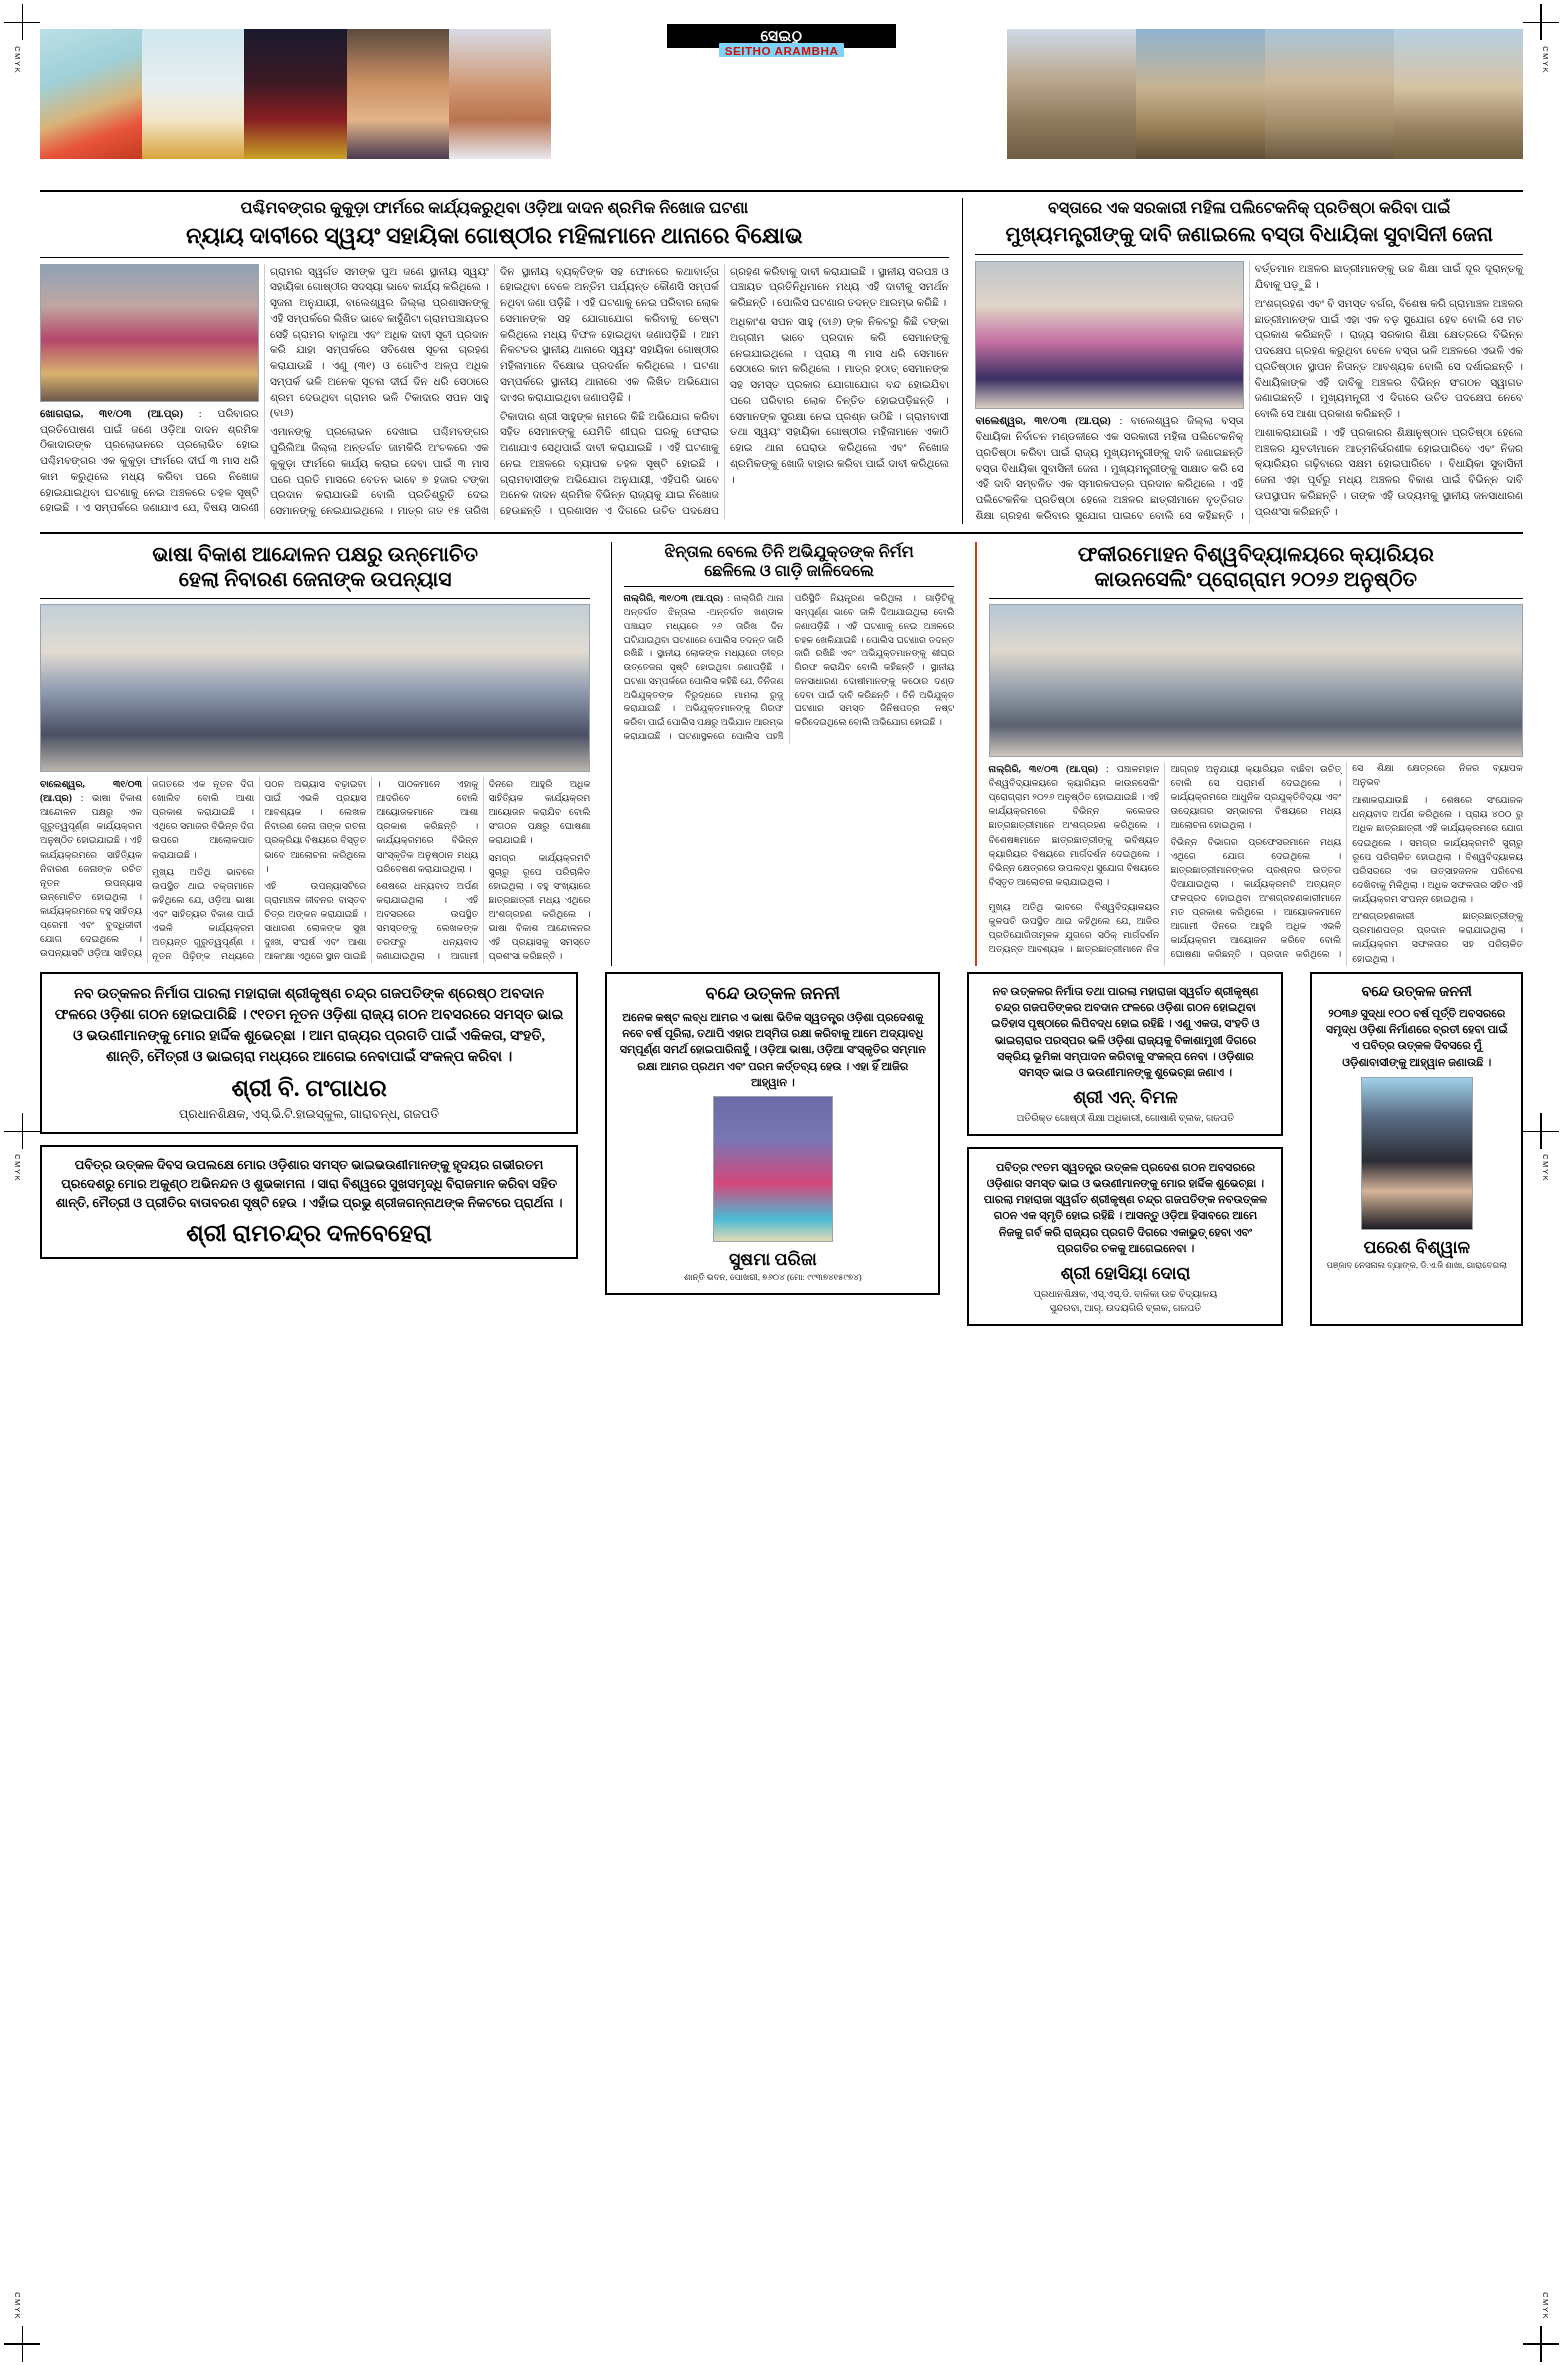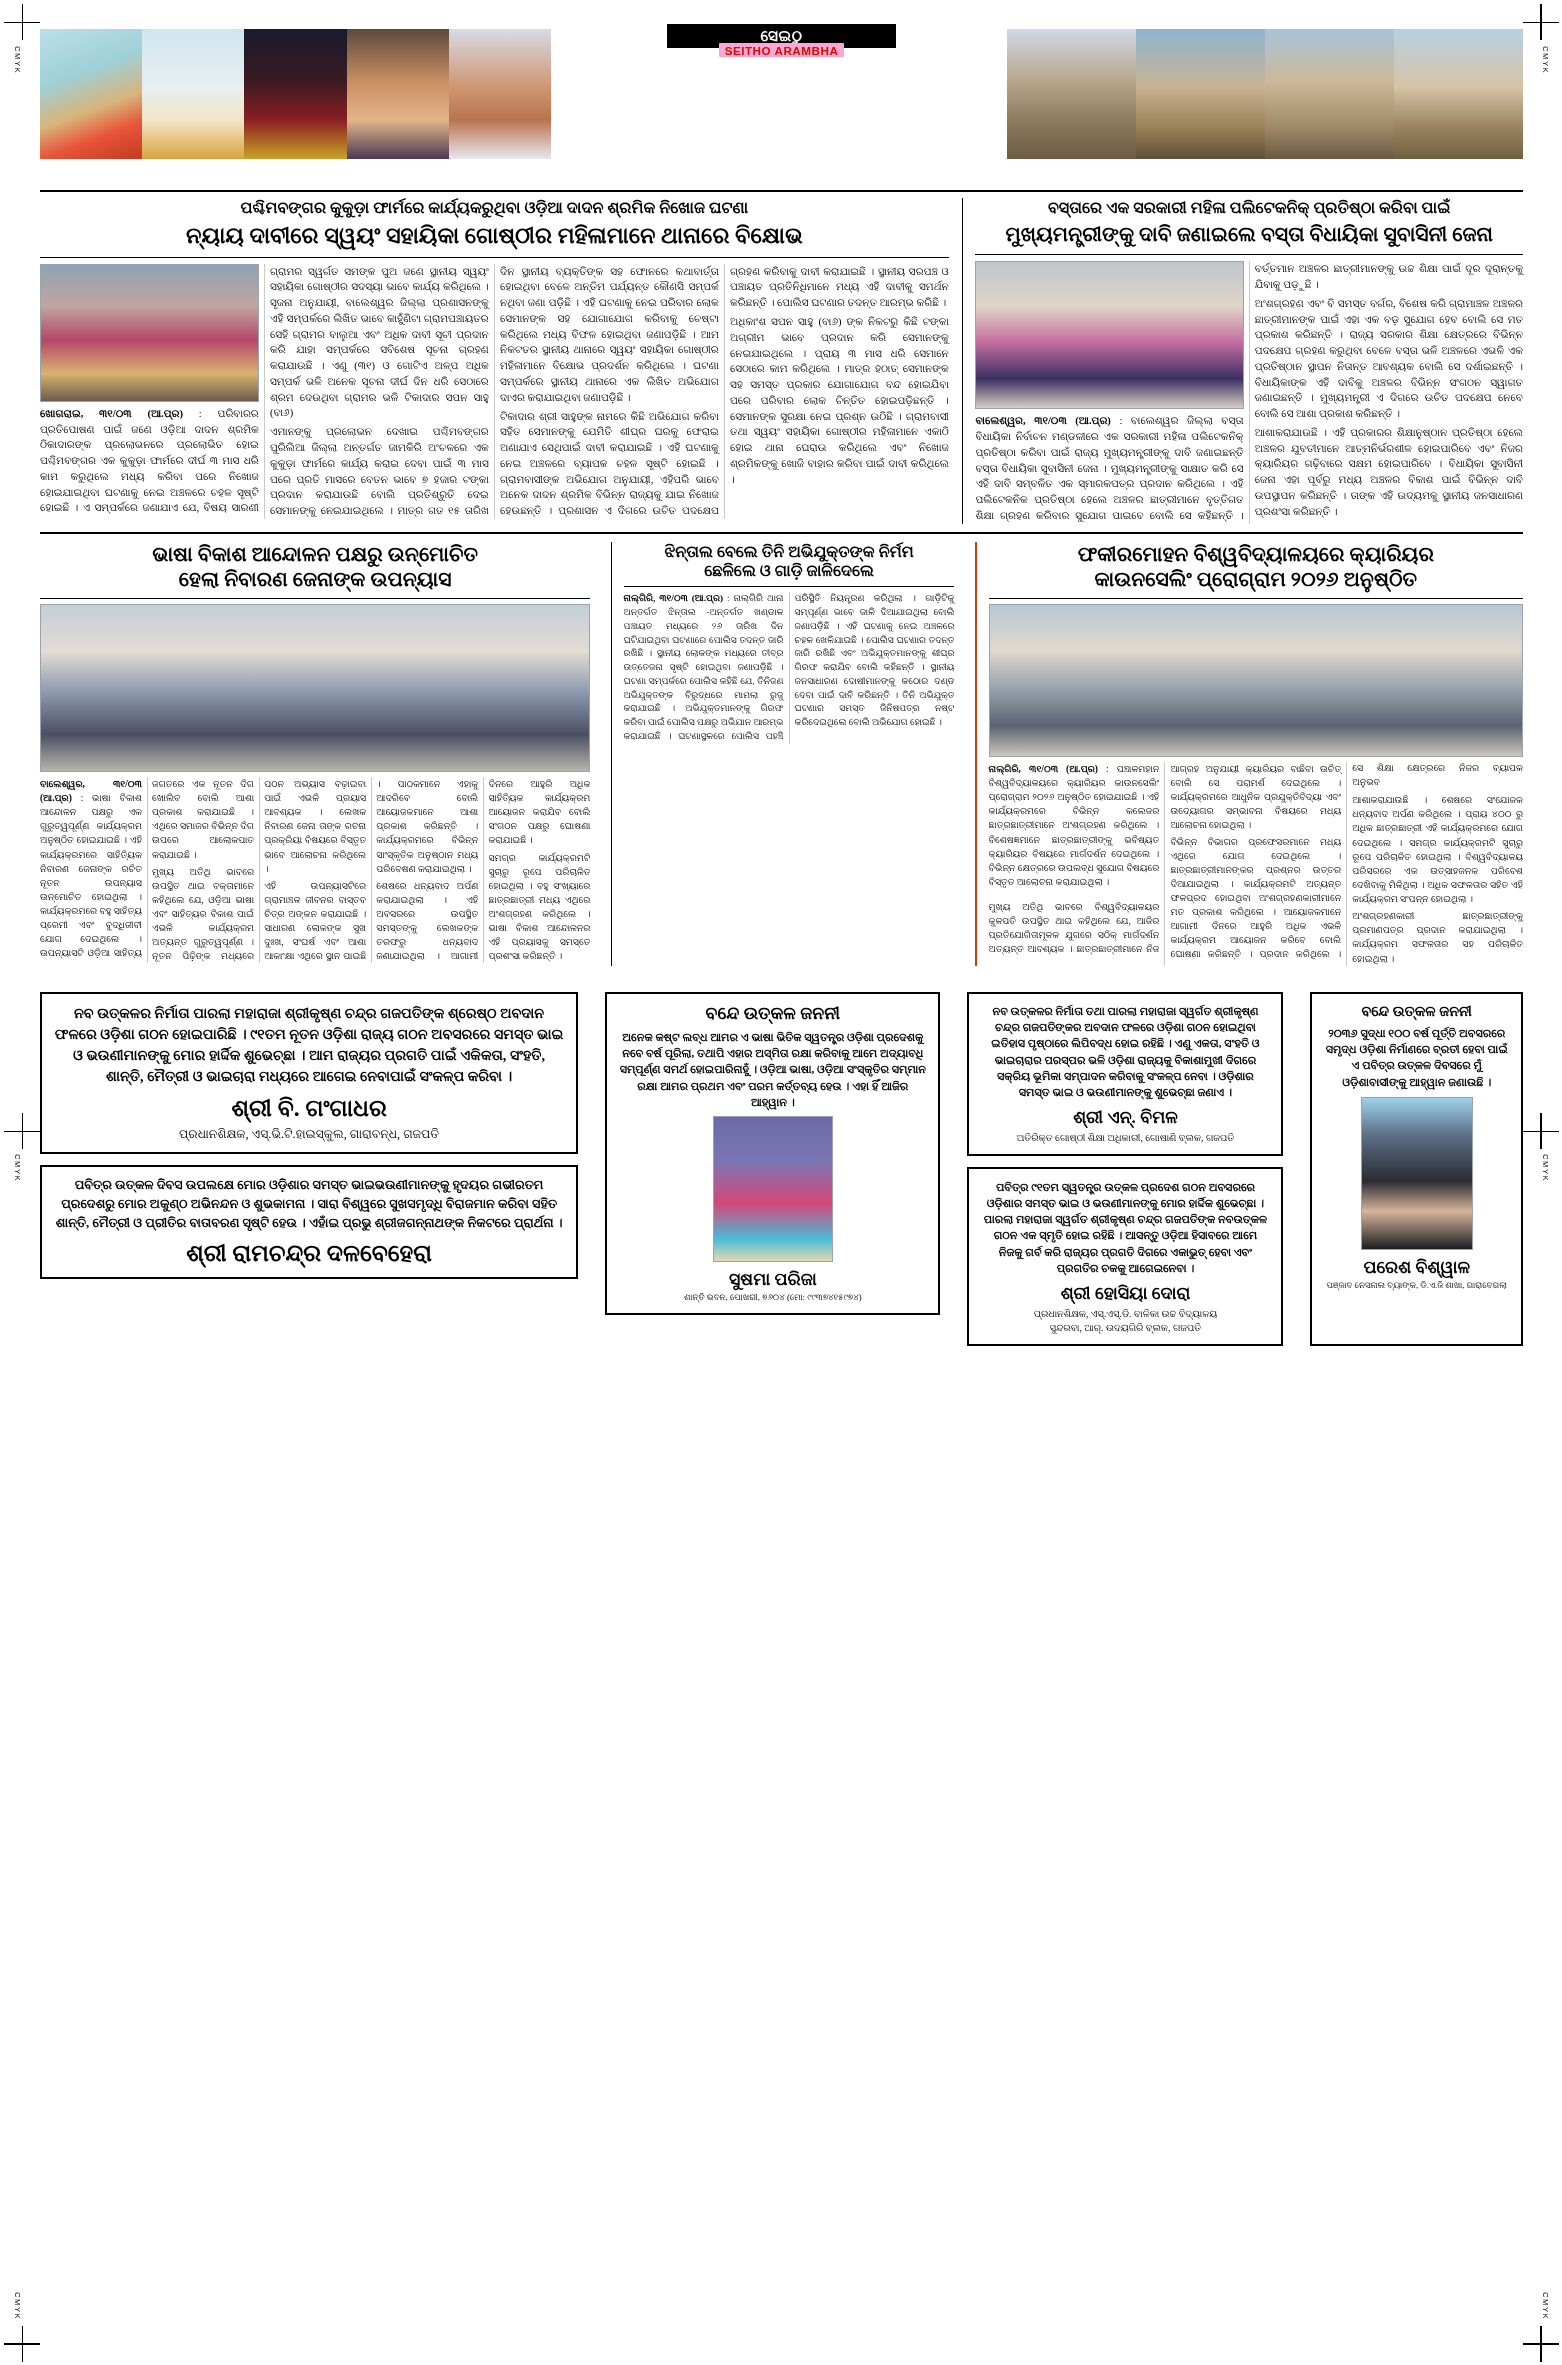--- a/index.html
+++ b/index.html
@@ -36,21 +36,21 @@
   .ph-temp2  { background:linear-gradient(180deg,#8fb4cf 0%,#c7b393 45%,#9b8259 75%,#5f4e36 100%); }
   .ph-temp3  { background:linear-gradient(180deg,#a8c4d8 0%,#cdb89a 40%,#a08b68 75%,#6a5a42 100%); }
   .ph-temp4  { background:linear-gradient(180deg,#b7d0e2 0%,#d6c3a4 45%,#9a8462 75%,#70603f 100%); }
 
   .mast-center { position:absolute; left:50%; transform:translateX(-50%); top:4.1px;
                  width:240px; text-align:center; background:#fff; padding:0 5.1px; z-index:3; }
   .mast-kicker { background:#000; color:#fff; font-size:15.3px; line-height:1.25;
                  padding:2px 0; font-weight:bold; letter-spacing:0.5px; }
   .mast-title { font-size:73px; font-weight:bold; line-height:0.95; letter-spacing:-2px;
                 margin-top:1px; }
-  .mast-sub { display:inline-block; background:#f9a8d4; color:#d01000; font-weight:bold;
+  .mast-sub { display:inline-block; background:#7dd3fc; color:#d01000; font-weight:bold;
               font-family:"Liberation Sans",sans-serif; font-size:11.7px; letter-spacing:0.5px;
               padding:0.5px 6.1px; margin-top:-8.2px; position:relative; z-index:4;
               border-radius:1px; }
   .mast-date { position:absolute; top:146px; left:50%; transform:translateX(-50%);
                width:970px; text-align:center; font-size:16px; font-weight:bold;
                letter-spacing:0.3px; white-space:nowrap; }
 
   .rule-thick { border-top:2px solid #000; margin-top:2px; }
 
   
@@ -92,21 +92,21 @@
   .adbox-sm .ad-body { font-size:11.2px; line-height:1.45; }
   .adbox-sm .ad-name { font-size:17.4px; }
   .adbox-sm .ad-desig { font-size:9.7px; }
   .divider-h4 { border-top:2px solid #000; margin:8.2px 0; }
 
   .mid { display:flex; gap:21px; margin-top:8.2px; }
   .mid-left { width:557px; }
   .mid-mid { width:347px; padding-left:11.2px; border-left:1px solid #000; }
   .mid-right { width:554px; padding-left:11.2px; border-left:2px solid #c2410c; }
 
-  .bottom { display:flex; gap:27px; margin-top:26px; }
+  .bottom { display:flex; gap:27px; margin-top:6px; }
 
   .tiny { font-size:8.7px; text-align:center; line-height:1.35; }
 </style>
 </head>
 <body>
 
 <div class="regmark" style="left:4.1px;top:4.1px;"></div>
 <div class="regmark" style="right:4.1px;top:4.1px;"></div>
 <div class="regmark" style="left:4.1px;top:1113px;"></div>
 <div class="regmark" style="right:4.1px;top:1113px;"></div>

